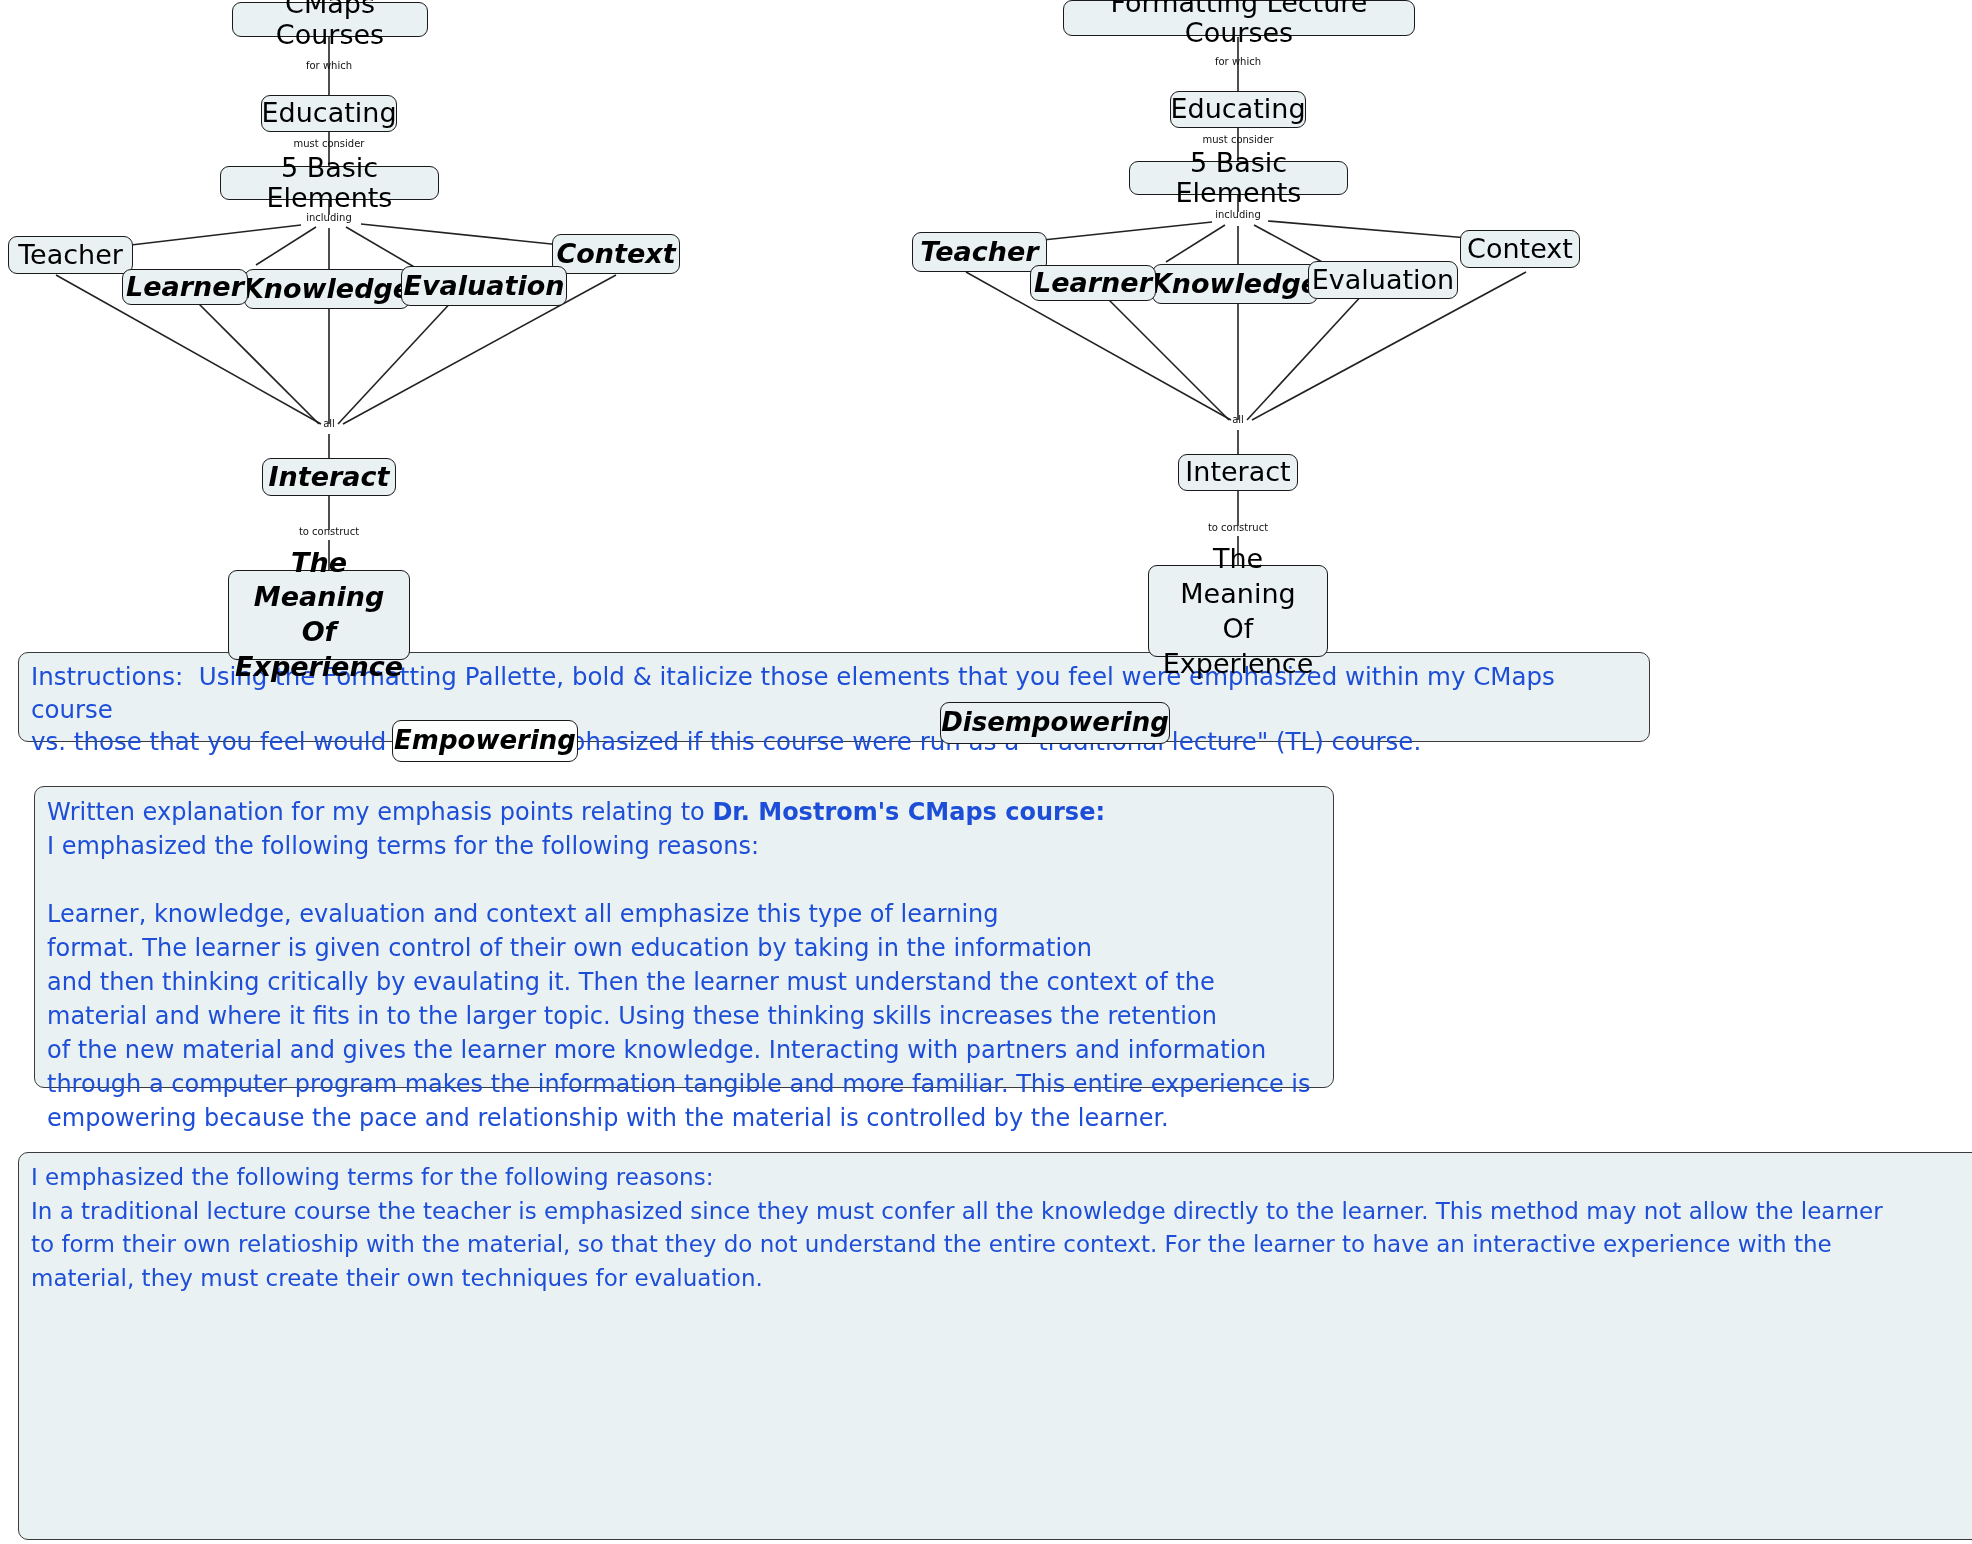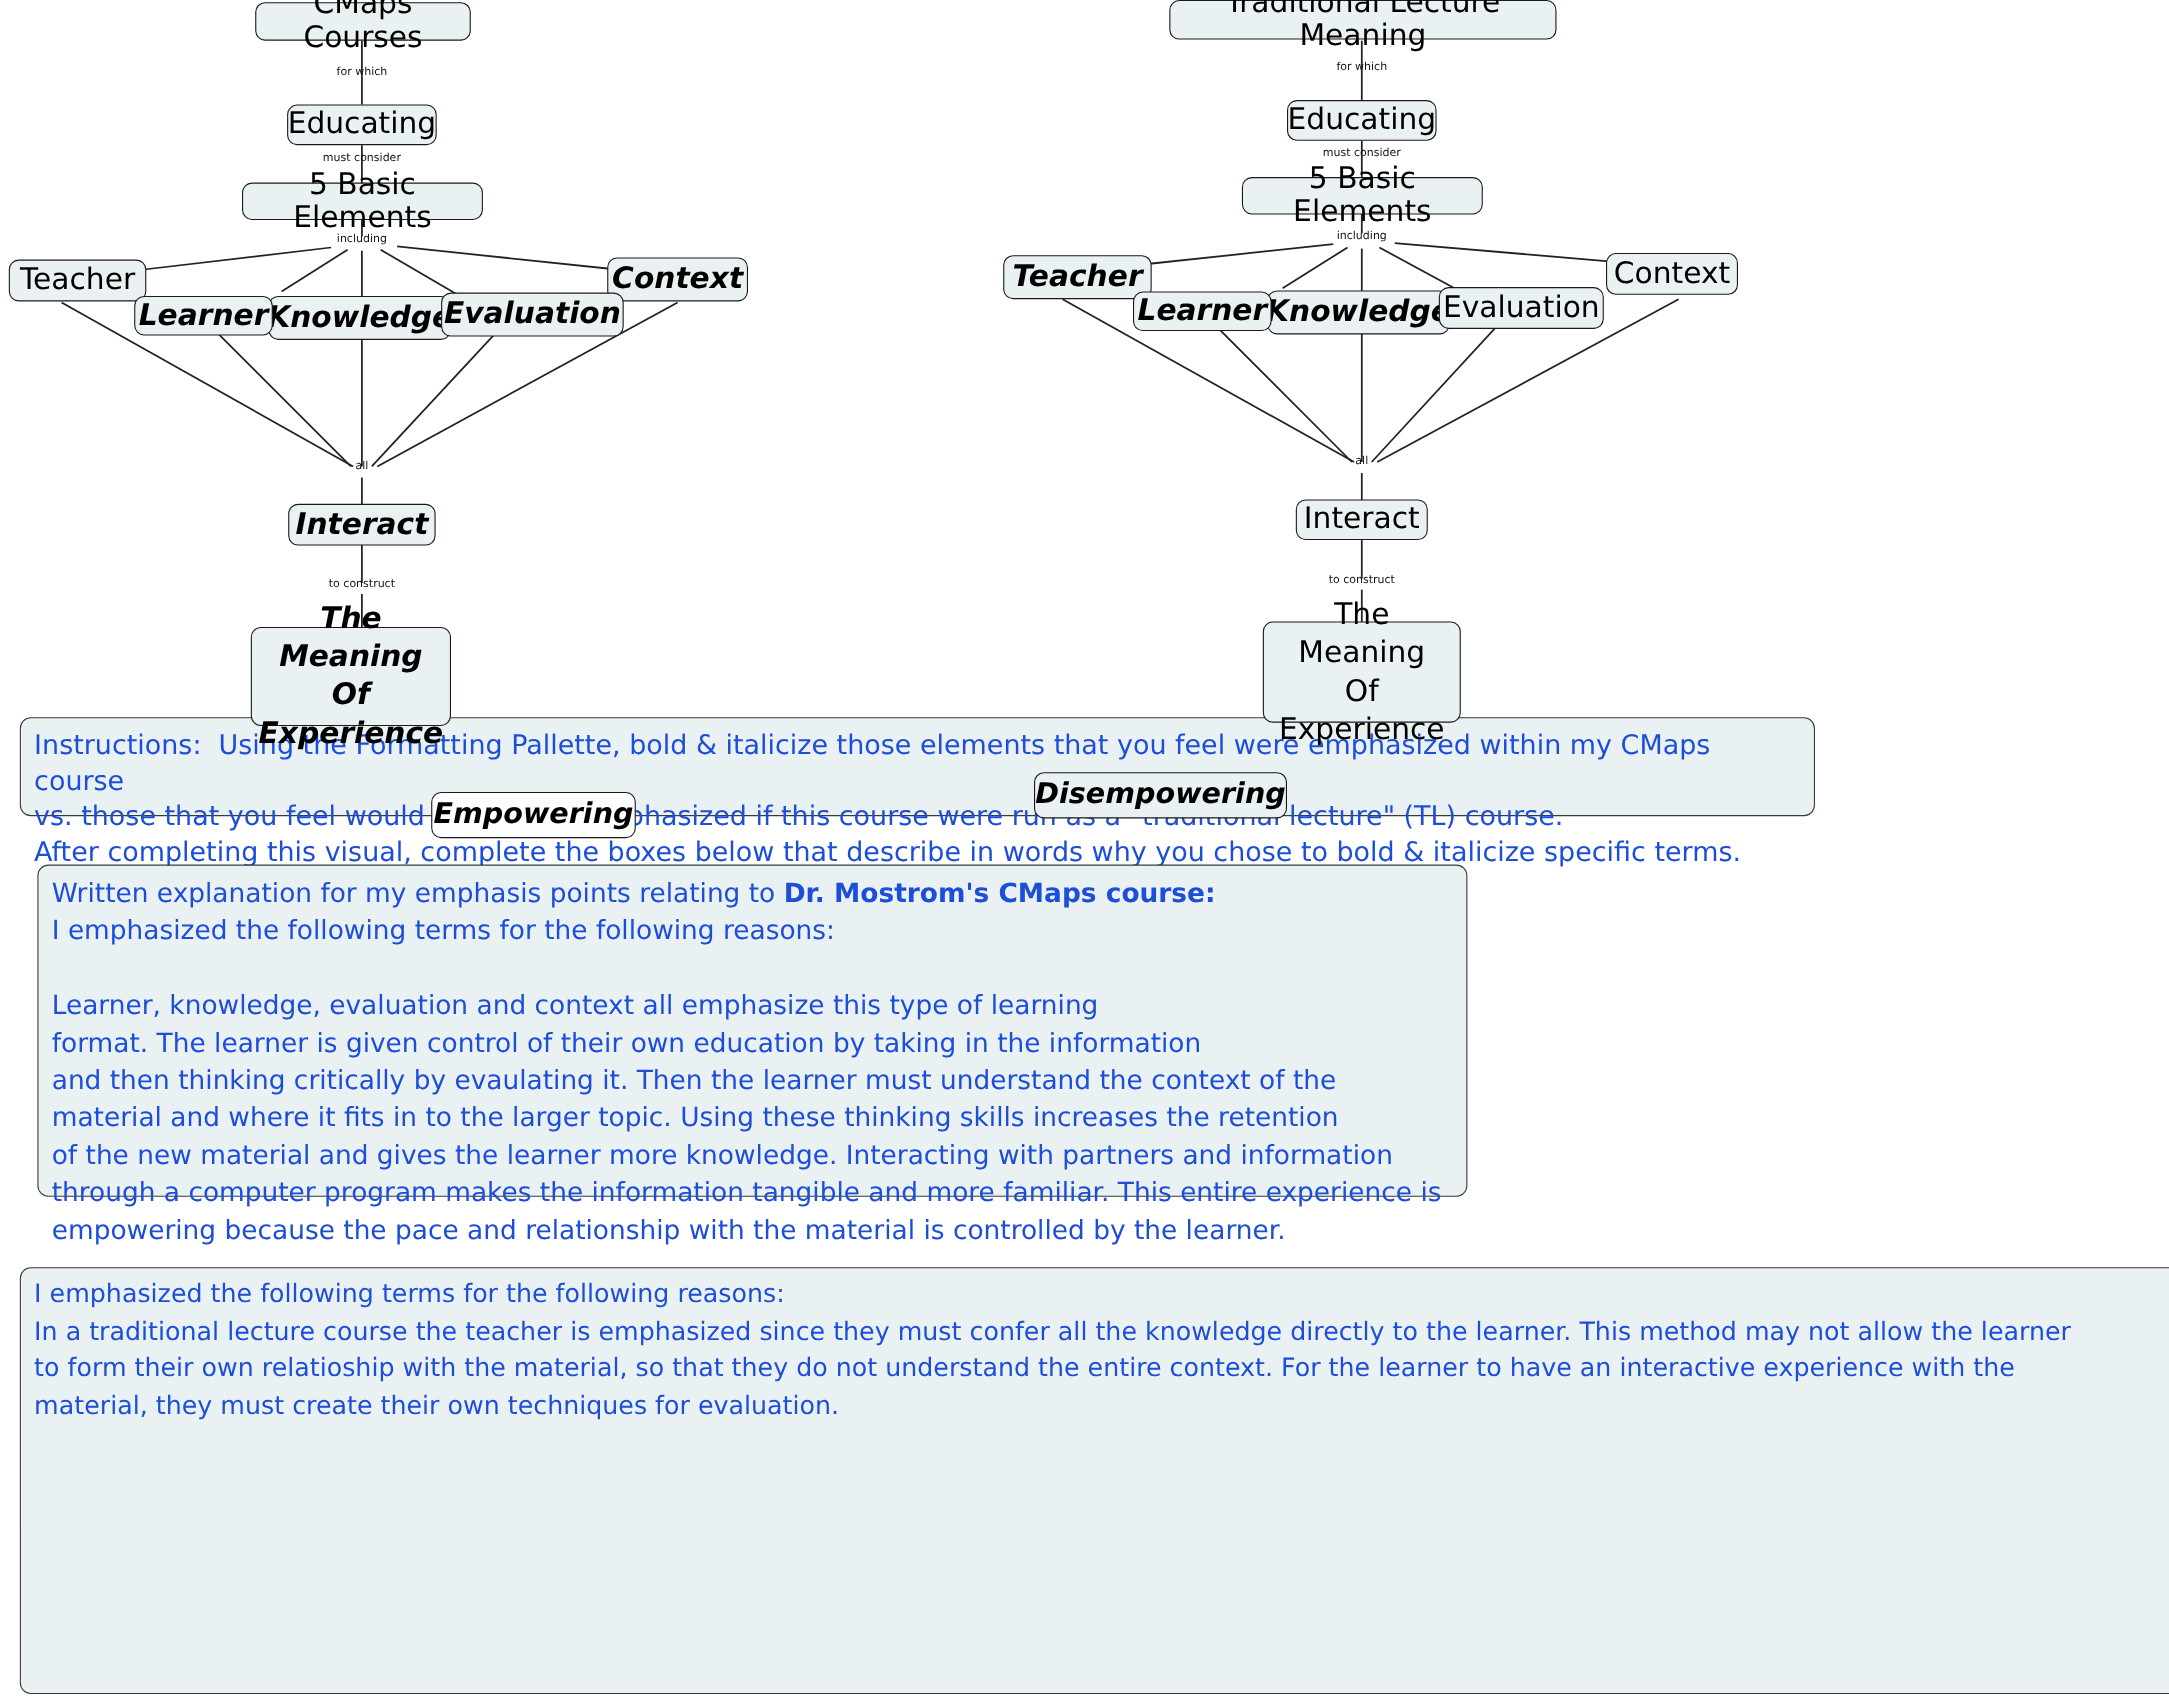--- a/index.html
+++ b/index.html
@@ -154,21 +154,21 @@
 
   <div class="node emph" style="left:246px; top:458px; width:134px; height:38px;">Interact</div>
   <div class="linklabel" style="left:267px; top:526px; width:92px;">to construct</div>
 
   <div class="node emph" style="left:212px; top:570px; width:182px; height:90px; z-index:11; line-height:1.28;">The Meaning
 Of
 Experience</div>
 
   <div class="node emph white" style="left:376px; top:707px; width:186px; height:42px; z-index:12; font-size:26px;margin-top:13px;">Empowering</div>
 
-  <div class="node" style="left:1047px; top:0px; width:352px; height:36px;">Traditional Lecture Meaning</div>
+  <div class="node" style="left:1047px; top:0px; width:352px; height:36px;">Formatting Lecture Courses</div>
   <div class="linklabel" style="left:1172px; top:56px; width:100px;">for which</div>
 
   <div class="node" style="left:1154px; top:91px; width:136px; height:37px;">Educating</div>
   <div class="linklabel" style="left:1162px; top:134px; width:120px;">must consider</div>
 
   <div class="node" style="left:1113px; top:161px; width:219px; height:34px;">5 Basic Elements</div>
   <div class="linklabel" style="left:1182px; top:209px; width:80px;">including</div>
 
   <div class="node emph" style="left:896px; top:232px; width:135px; height:40px; z-index:7;">Teacher</div>
   <div class="node emph" style="left:1014px; top:265px; width:126px; height:36px; z-index:9;">Learner</div>
@@ -183,21 +183,20 @@
 
   <div class="node" style="left:1132px; top:565px; width:180px; height:92px; z-index:11; line-height:1.3;">The Meaning
 Of
 Experience</div>
 
   <div class="node emph" style="left:924px; top:702px; width:230px; height:42px; z-index:12; font-size:26px;">Disempowering</div>
 
   <div class="textbox tb-instructions" style="left:2px; top:652px; width:1632px; height:90px;">
     <p>Instructions:  Using the Formatting Pallette, bold &amp; italicize those elements that you feel were emphasized within my CMaps course</p>
     <p>vs. those that you feel would have been emphasized if this course were run as a "traditional lecture" (TL) course.</p>
-    <p>After completing this visual, complete the boxes below that describe in words why you chose to bold &amp; italicize specific terms.</p>
   </div>
 
   <div class="textbox tb-cmaps" style="left:2px; top:786px; width:1300px; height:302px;margin-left:16px;">
     <p><span>Written explanation for my emphasis points relating to </span><b>Dr. Mostrom's CMaps course:</b></p>
     <p>I emphasized the following terms for the following reasons:</p>
     <span class="blank-line"></span>
     <p>Learner, knowledge, evaluation and context all emphasize this type of learning
 format. The learner is given control of their own education by taking in the information
 and then thinking critically by evaulating it. Then the learner must understand the context of the
 material and where it fits in to the larger topic. Using these thinking skills increases the retention

